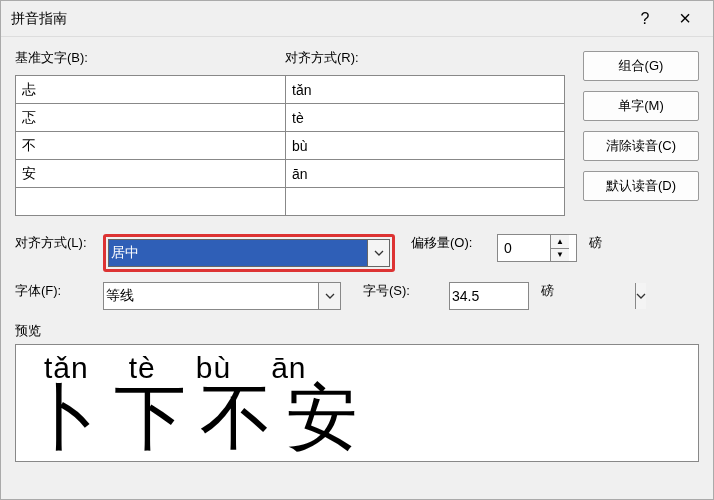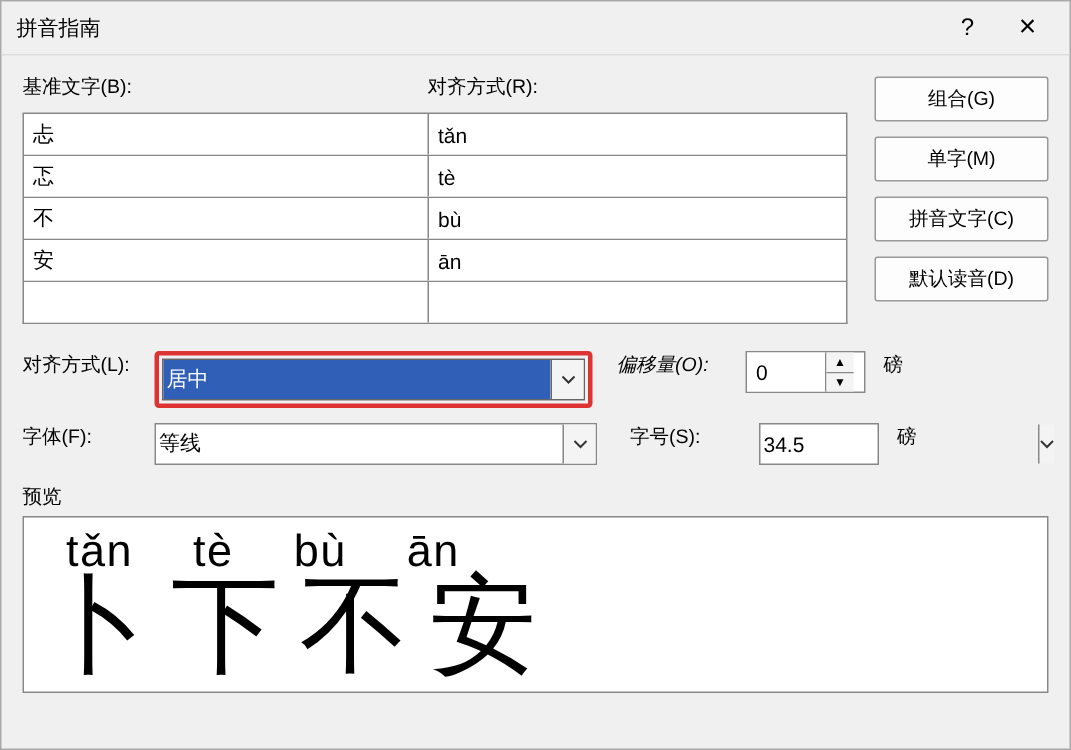--- a/index.html
+++ b/index.html
@@ -84,52 +84,52 @@
           <div class="grid-row">
             <div class="grid-cell" style="width:270px;"></div>
             <div class="grid-cell" style="flex:1;"></div>
           </div>
         </div>
       </div>
 
       <div class="side-buttons">
         <button class="btn">组合(G)</button>
         <button class="btn">单字(M)</button>
-        <button class="btn">拼音文字(C)</button>
+        <button class="btn">清除读音(C)</button>
         <button class="btn">默认读音(D)</button>
       </div>
     </div>
 
     <div class="form-rows">
       <div class="form-row">
         <div class="form-label">对齐方式(L):</div>
         <div class="highlight-box" style="width:292px;">
           <div class="combo">
             <input class="combo-input" value="居中" style="">
             <div class="combo-btn">
               <svg class="chev" viewBox="0 0 10 10">
                   <path d="M1 3 L5 7 L9 3" fill="none" stroke="#333" stroke-width="1.3"></path>
                 </svg>
             </div>
           </div>
         </div>
-        <div class="form-label" style="width:78px; text-align:left; margin-left:8px;font-style:italic;">偏移量(O):</div>
+        <div class="form-label" style="width:78px; text-align:left; margin-left:8px;">偏移量(O):</div>
         <div class="spinner">
           <input value="0" style="">
           <div class="spinner-btns">
             <div>▲</div>
             <div>▼</div>
           </div>
         </div>
         <span class="unit">磅</span>
       </div>
 
       <div class="form-row">
         <div class="form-label">字体(F):</div>
-        <div class="combo" style="width:295px;">
+        <div class="combo" style="width:238px;">
           <input class="combo-input" value="等线" style="">
           <div class="combo-btn">
             <svg class="chev" viewBox="0 0 10 10">
                 <path d="M1 3 L5 7 L9 3" fill="none" stroke="#333" stroke-width="1.3"></path>
               </svg>
           </div>
         </div>
         <div class="form-label" style="width:78px; margin-left:14px;">字号(S):</div>
         <div class="combo" style="width:80px;">
           <input class="combo-input" value="34.5" style="">

